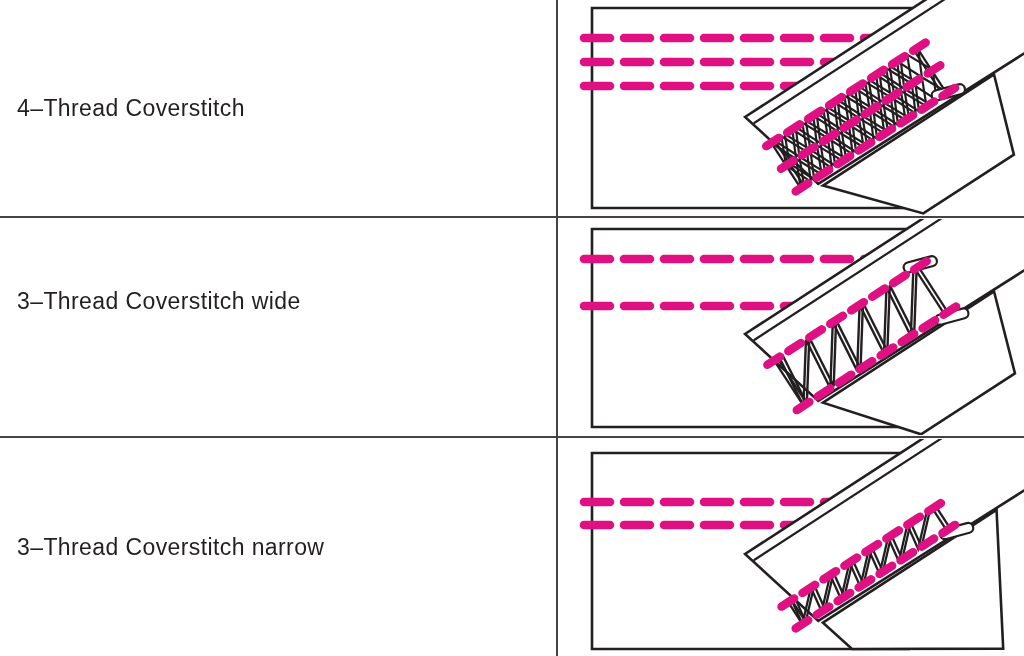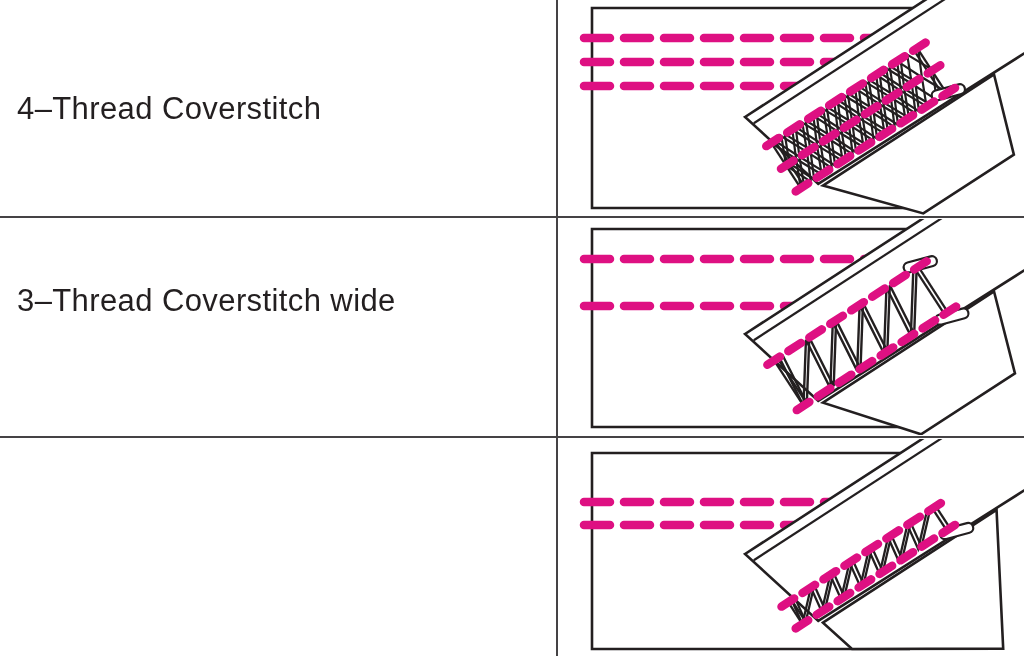--- a/index.html
+++ b/index.html
@@ -17,21 +17,21 @@
   .hdivider{position:absolute;left:0;width:1024px;height:2px;background:#454345;}
   #hdiv0{top:216px;}
   #hdiv1{top:436px;}
   .vdivider{position:absolute;top:0;left:556px;width:2px;height:656px;background:#454345;}
   .label-cell{
     position:absolute;left:0;top:0;bottom:0;width:540px;
     display:flex;align-items:center;
   }
   .row-label{
     padding-left:17px;
-    font-size:31px;
+    font-size:23px;
     letter-spacing:0.4px;
     color:#231f20;
     white-space:nowrap;
   }
   .fig-cell{position:absolute;left:560px;top:0;width:464px;height:100%;}
   .fig-cell svg{display:block;}
 </style>
 </head>
 <body>
 
@@ -98,20 +98,23 @@
             <line x1="2" y1="38" x2="196" y2="38" stroke="#DE1082" stroke-width="8.5" stroke-linecap="round" stroke-dasharray="15 10"></line>
             <line x1="2" y1="92" x2="196" y2="92" stroke="#DE1082" stroke-width="8.5" stroke-linecap="round" stroke-dasharray="15 10"></line>
           </g>
         </svg>
     </div>
   </div>
 
   <div class="hdivider" id="hdiv1"></div>
 
   <div class="row" id="row2">
+    <div class="label-cell">
+      <span class="row-label">3–Thread Coverstitch narrow</span>
+    </div>
     <div class="fig-cell">
       <svg id="svg2" width="464" height="217" viewBox="0 2 464 217">
           <path d="M 340.5 16 L 32 16 L 32 212 L 350 212" fill="none" stroke="#231F20" stroke-width="2.6"></path>
           <line x1="24" y1="65" x2="273.1" y2="65" stroke="#DE1082" stroke-width="8.5" stroke-linecap="round" stroke-dasharray="26 14"></line>
           <line x1="24" y1="88" x2="237.7" y2="88" stroke="#DE1082" stroke-width="8.5" stroke-linecap="round" stroke-dasharray="26 14"></line>
           <g transform="translate(185,117) rotate(-33)">
             <polygon points="28,100 235,100 165,220 38,138" fill="#ffffff" stroke="#231F20" stroke-width="2.6"></polygon>
             <polygon points="0,0 380,0 380,100 25,96" fill="#ffffff" stroke="#231F20" stroke-width="2.6"></polygon>
             <line x1="4" y1="10" x2="380" y2="10" stroke="#231F20" stroke-width="2.2"></line>
             <path d="M 14 64 L 10 90 L 37 64 L 33 90 L 60 64 L 56 90 L 83 64 L 79 90 L 106 64 L 102 90 L 129 64 L 125 90 L 152 64 L 148 90 L 175 64" fill="none" stroke="#231F20" stroke-width="2.3"></path>

